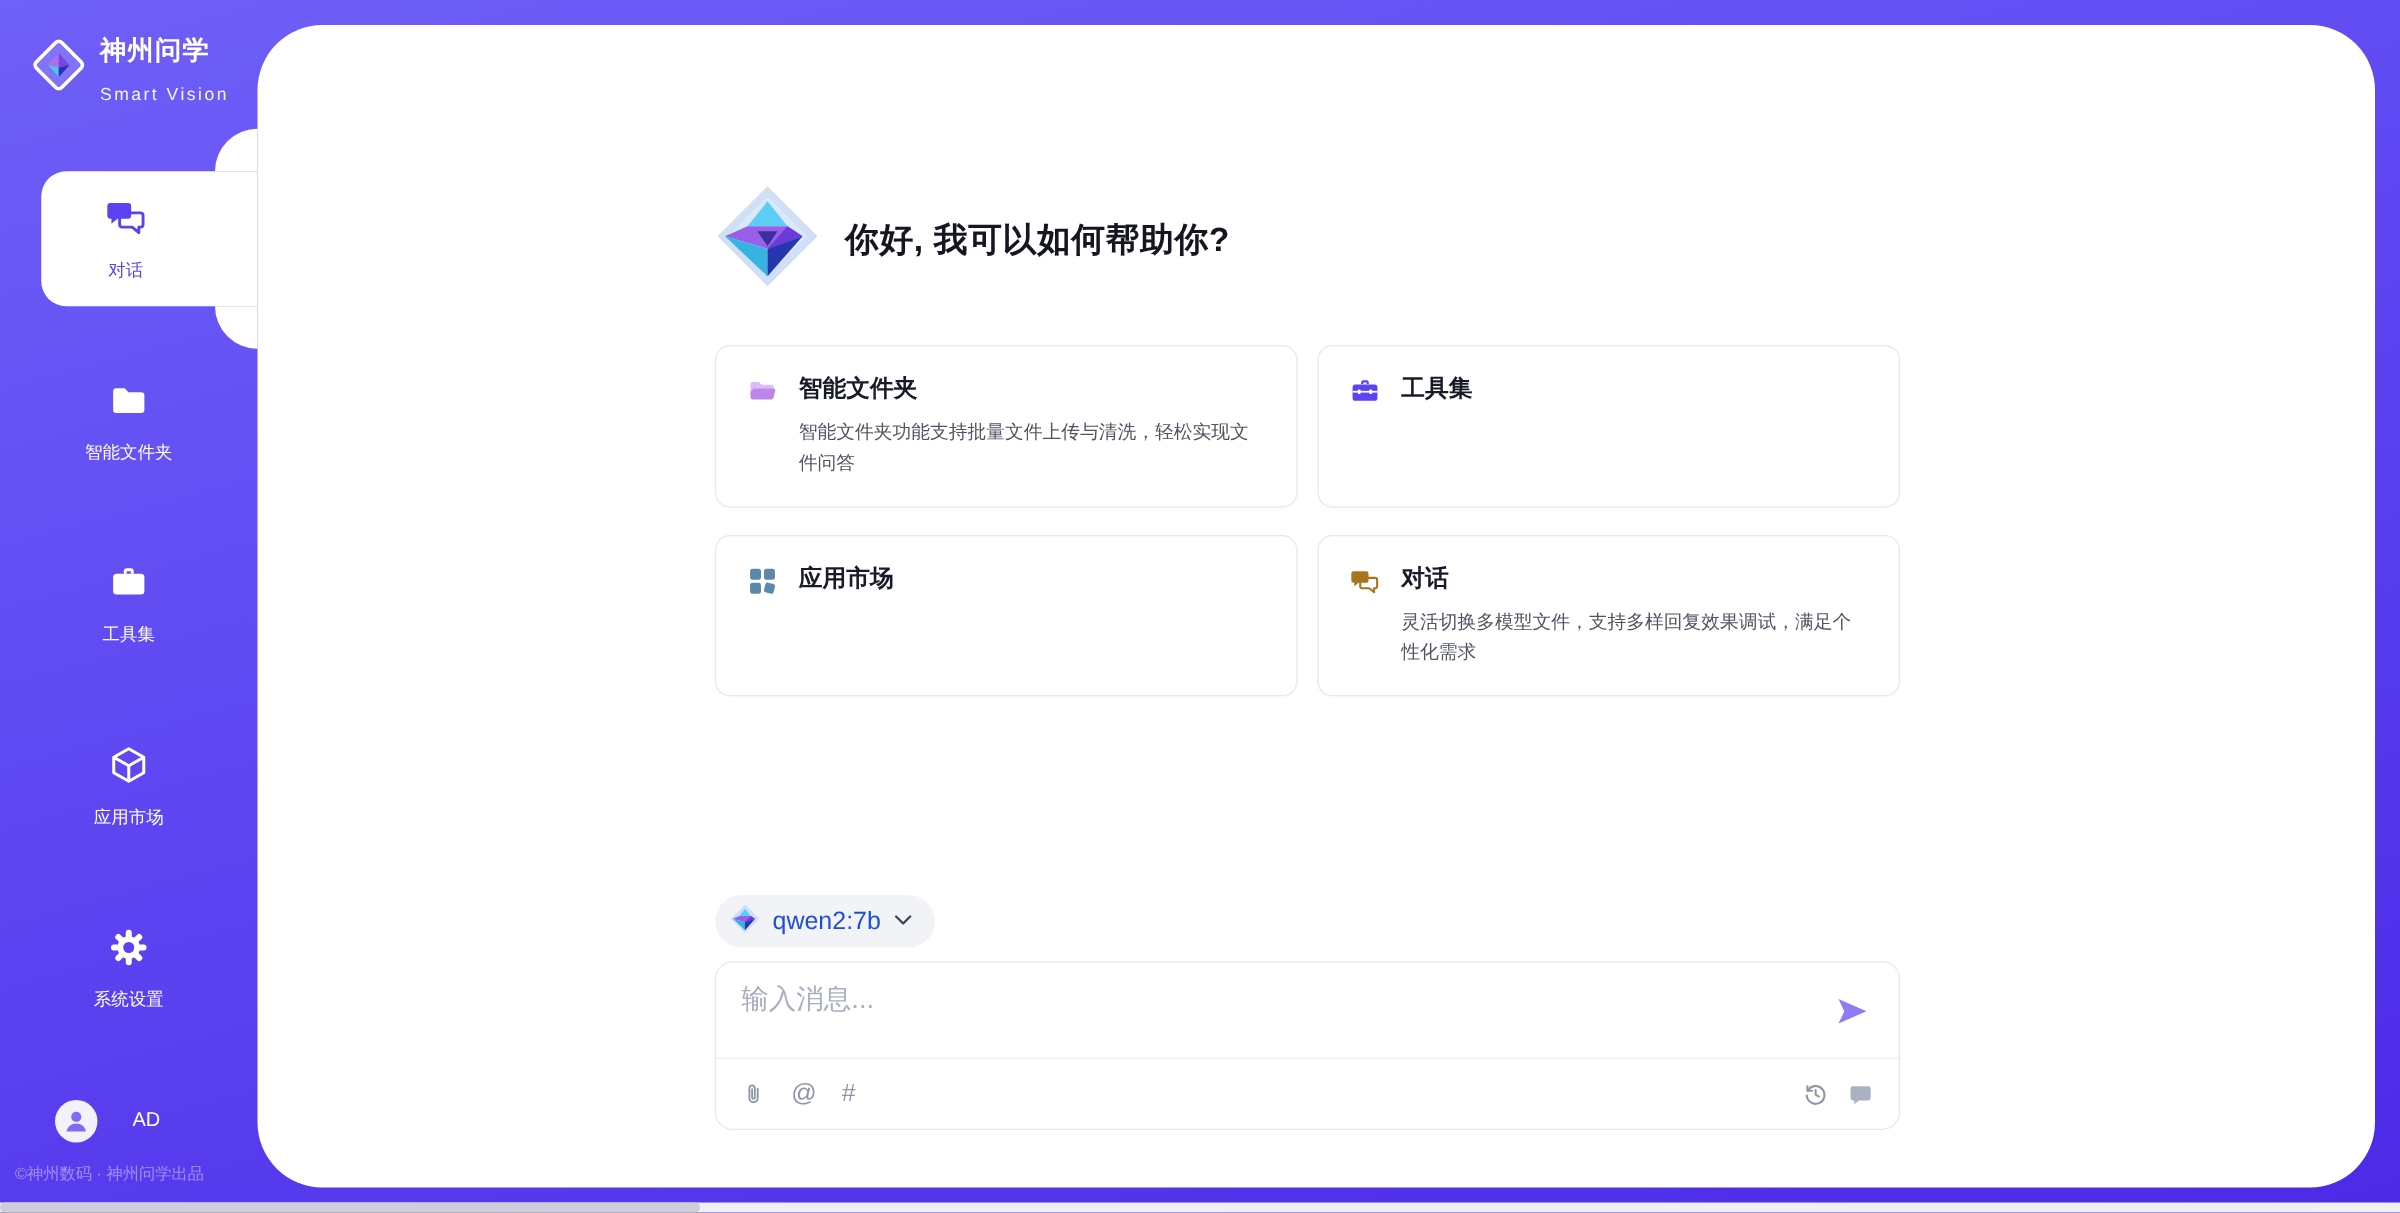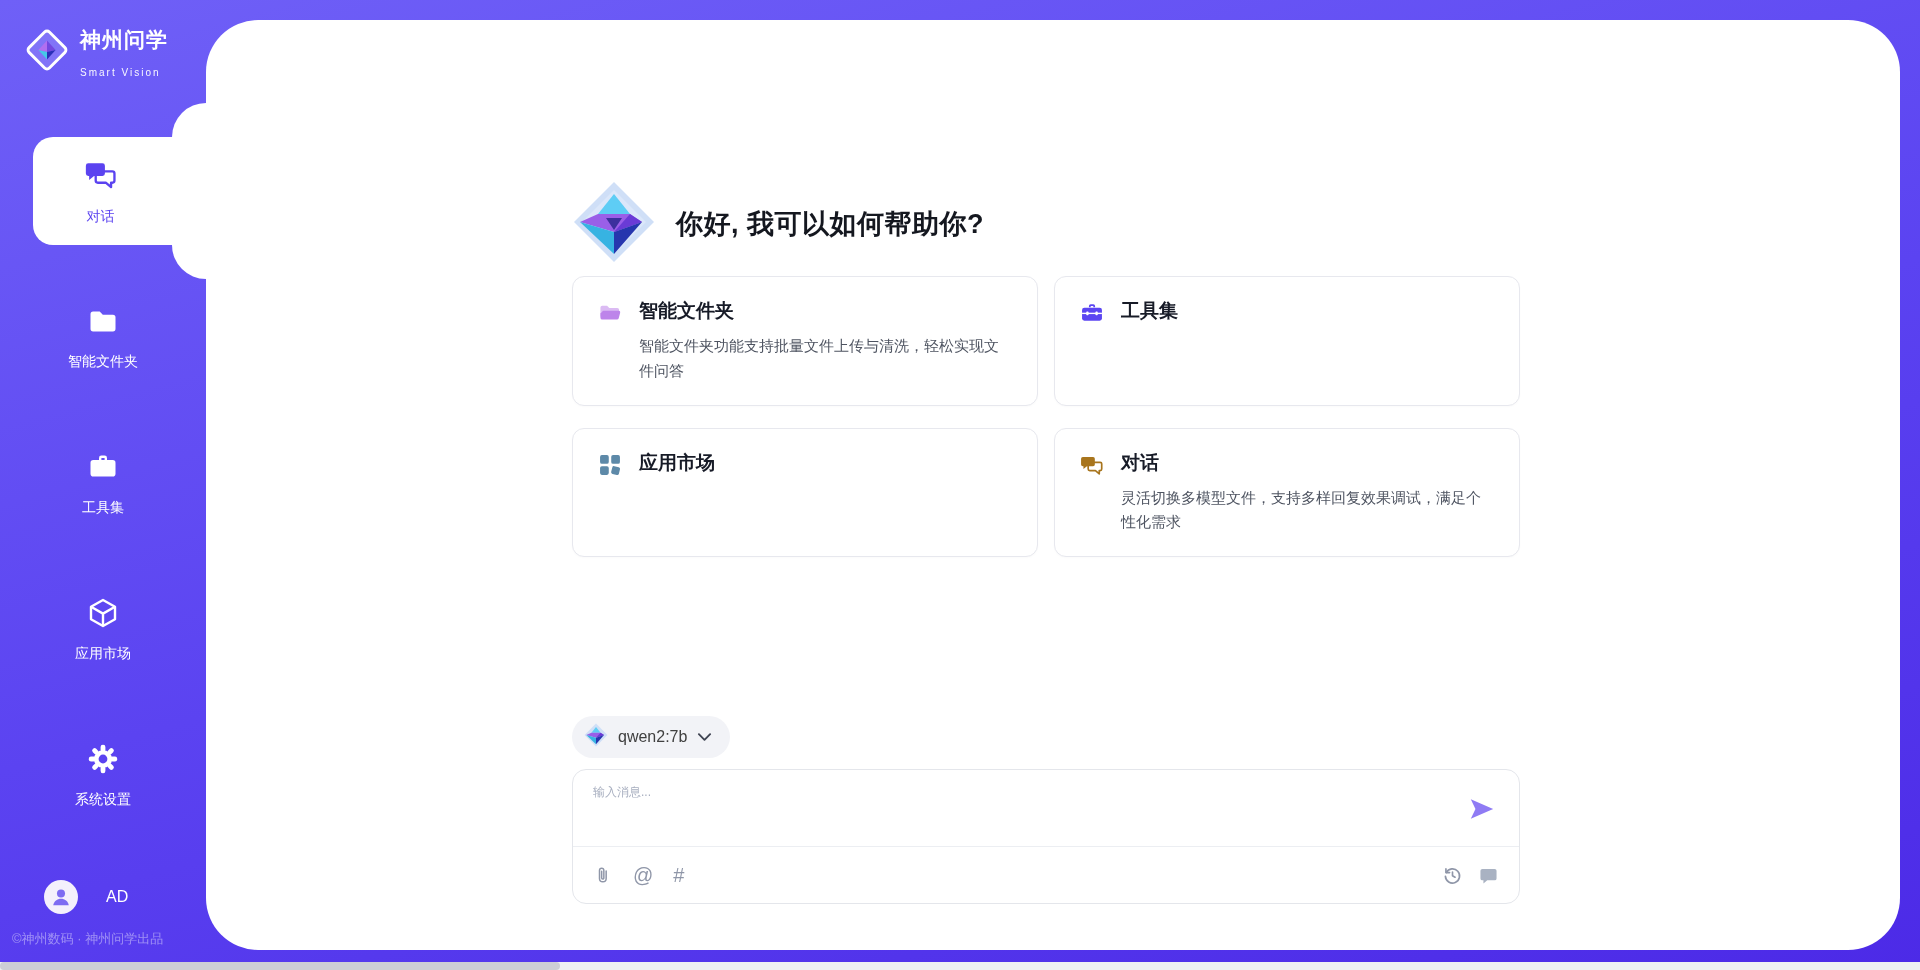--- a/index.html
+++ b/index.html
@@ -14,21 +14,21 @@
   }
 
   
   .main { position:absolute; left:206px; top:20px; right:20px; bottom:20px;
     background:#ffffff; border-radius:52px; }
 
   
   .sidebar { position:absolute; left:0; top:0; width:206px; height:100%; color:#fff; }
   .brand { position:absolute; top:26px; left:24px; display:flex; align-items:center; gap:10px; }
   .brand-text .brand-name { font-size:21px; font-weight:700; letter-spacing:1px;font-family:Liberation Mono, monospace; }
-  .brand-text .brand-sub { font-size:10px; letter-spacing:2px; margin-top:13px; opacity:.95; }
+  .brand-text .brand-sub { font-size:14px; letter-spacing:2px; margin-top:13px; opacity:.95; }
 
   .nav { position:absolute; top:137px; left:0; width:206px; display:flex; flex-direction:column; gap:38px; }
   .nav-item { position:relative; width:206px; height:108px; display:flex; flex-direction:column;
     align-items:center; justify-content:center; gap:11px; color:#fff; cursor:pointer; }
   .nav-label { font-size:14px; }
   .nav-item.active { width:173px; margin-left:33px; background:#fff; border-radius:20px 0 0 20px;
     color:#5b43f0; padding-right:38px; }
   .nav-item.active::before { content:""; position:absolute; right:0; top:-34px; width:34px; height:34px;
     background:#fff; border-top-left-radius:34px; }
   .nav-item.active::after { content:""; position:absolute; right:0; bottom:-34px; width:34px; height:34px;
@@ -36,39 +36,39 @@
 
   .user-row { position:absolute; left:44px; bottom:56px; display:flex; align-items:center; gap:28px; }
   .avatar { width:34px; height:34px; border-radius:50%; background:#f4f0fc; display:flex;
     align-items:center; justify-content:center; overflow:hidden; }
   .user-name { font-size:16px; color:#fff; }
   .credit { position:absolute; left:12px; bottom:22px; font-size:13px; color:rgba(255,255,255,0.42); white-space:nowrap; }
 
   
   .col { position:absolute; left:366px; top:0; width:948px; height:100%; }
 
-  .greeting { position:absolute; top:160px; left:0; display:flex; align-items:center; gap:20px; }
+  .greeting { position:absolute; top:127px; left:0; display:flex; align-items:center; gap:20px; }
   .greeting h1 { font-size:27px; font-weight:700; color:#14171f; letter-spacing:.5px; }
 
   .cards { position:absolute; top:256px; left:0; width:948px; display:grid;
     grid-template-columns:1fr 1fr; column-gap:16px; row-gap:22px; }
   .card { background:#fff; border:1px solid #e7e8ee; border-radius:12px; min-height:128px;
     padding:21px 24px; display:flex; gap:16px; cursor:pointer; box-shadow:0 1px 2px rgba(20,20,40,.02); }
   .card-icon { flex:0 0 26px; margin-top:2px; }
   .card-title { font-size:19px; font-weight:700; color:#171b27; margin-bottom:10px; }
   .card-desc { font-size:15px; color:#4e5461; line-height:1.65; }
 
   .pill { position:absolute; top:696px; left:0; height:42px; display:inline-flex; align-items:center;
     gap:10px; background:#f2f3f7; border-radius:21px; padding:0 18px 0 12px; cursor:pointer; }
-  .pill-model { font-size:16px; color:#404040; }
+  .pill-model { font-size:20px; color:#1d4ed8; }
 
   .composer { position:absolute; top:749px; left:0; width:948px; height:135px; background:#fff;
     border:1px solid #e4e6eb; border-radius:14px; }
   .composer textarea { position:absolute; top:14px; left:20px; width:820px; height:54px; border:none;
-    outline:none; resize:none; font-family:"Liberation Sans","DejaVu Sans",sans-serif; font-size:12px; color:#2a2e3a; }
+    outline:none; resize:none; font-family:"Liberation Sans","DejaVu Sans",sans-serif; font-size:22px; color:#2a2e3a; }
   .composer textarea::placeholder { color:#a7aebf; }
   .send-btn { position:absolute; top:24px; right:22px; width:30px; height:30px; display:flex;
     align-items:center; justify-content:center; cursor:pointer; }
   .composer-divider { position:absolute; top:76px; left:0; width:100%; border-top:1px solid #eceef2; }
   .tools-row { position:absolute; top:77px; bottom:0; left:20px; right:20px; display:flex;
     align-items:center; justify-content:space-between; }
   .tools-left, .tools-right { display:flex; align-items:center; gap:20px; }
   .tools-right { gap:15px; }
   .tool-btn { display:flex; align-items:center; justify-content:center; cursor:pointer; color:#8f96a8; }
   .glyph-icon { font-size:20px; color:#8f96a8; line-height:1; }

